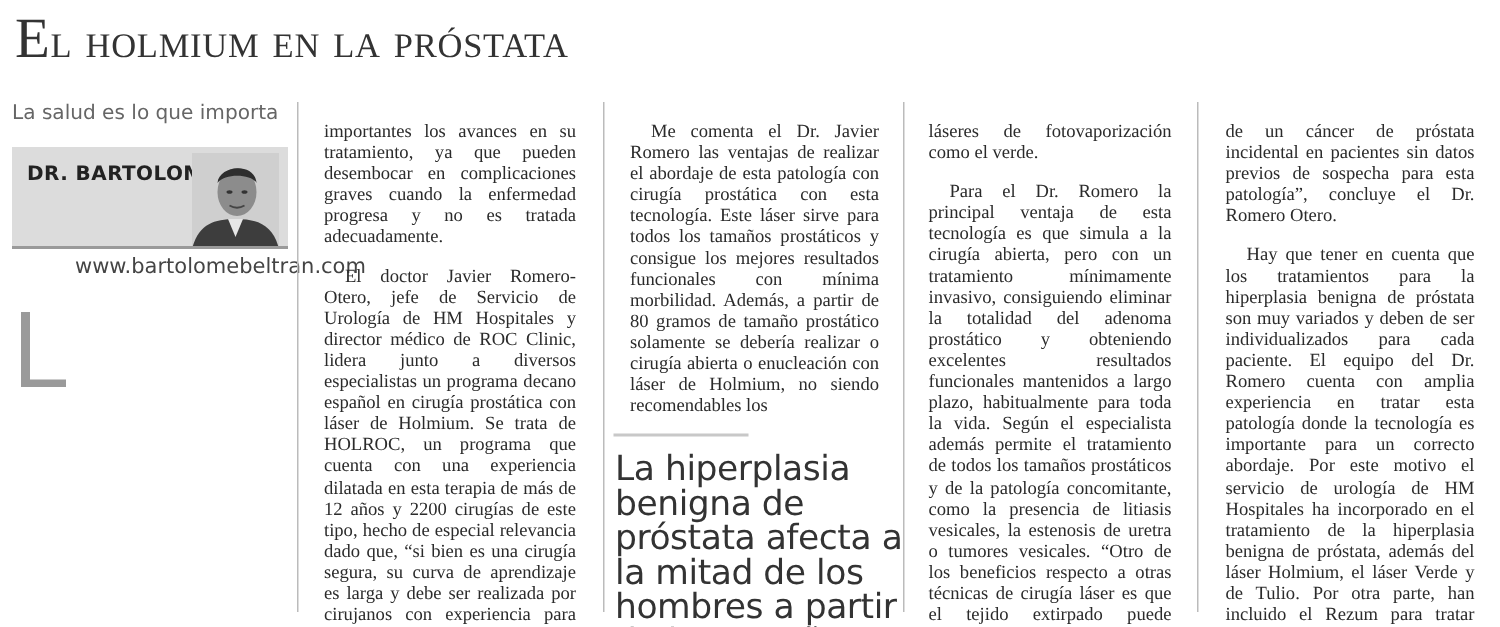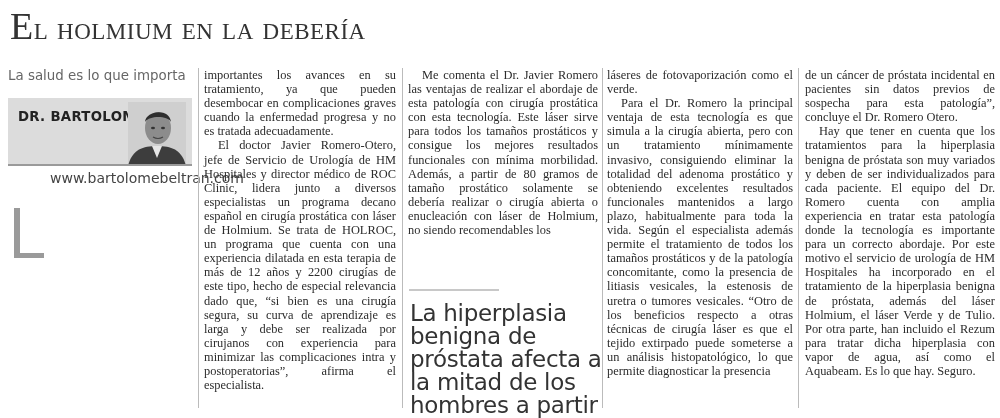--- a/index.html
+++ b/index.html
@@ -1,20 +1,20 @@
 <!DOCTYPE html>
 <html><head>
 <meta charset="utf-8">
 <style>
   html, body { margin: 0; padding: 0; background: #ffffff; }
   body { width: 1000px; height: 418px; overflow: hidden; position: relative; font-family: "DejaVu Serif", serif; color: #2a2a2a; }
   .title { position: absolute; left: 10px; top: 6px; font-family: "Liberation Serif", serif; font-size: 33px; letter-spacing: 0.5px; color: #333; white-space: nowrap; font-variant: small-caps; line-height: 40px; }
   .title .big { font-size: 38px; }
   .col { position: absolute; top: 68px; font-family: "Liberation Serif", serif; font-size: 12.4px; line-height: 14.1px; color: #2b2b2b; text-align: justify; hyphens: manual; }
-  .col p { margin: 0; text-indent: 14px; }
+  .col p { margin: 12px; text-indent: 14px; }
   .col p.noindent { text-indent: 0; }
   .rule { position: absolute; top: 68px; width: 1px; height: 340px; background: #bbb; }
   .section-label { position: absolute; left: 8px; top: 68px; font-family: "DejaVu Sans", sans-serif; font-weight: normal; font-size: 13.4px; color: #666; white-space: nowrap; }
   .author-box { position: absolute; left: 8px; top: 98px; width: 184px; height: 66px; background: #dcdcdc; border-bottom: 2px solid #9a9a9a; overflow: hidden; }
   .author-name { position: absolute; left: 10px; top: 11px; font-family: "DejaVu Sans", sans-serif; font-weight: bold; font-size: 13.3px; line-height: 15px; color: #222; letter-spacing: 0.3px; }
   .author-photo { position: absolute; right: 6px; top: 4px; width: 58px; height: 64px; }
   .website { position: absolute; left: 50px; top: 170px; font-family: "DejaVu Sans", sans-serif; font-size: 14px; color: #444; white-space: nowrap; }
   .dropcap { position: absolute; left: 14px; top: 208px; width: 30px; height: 50px; border-left: 6px solid #9a9a9a; border-bottom: 5px solid #9a9a9a; box-sizing: border-box; }
   .col1 { left: 8px; width: 185px; top: 206px; }
   .col1 .first { margin-left: 38px; text-indent: 0; }
@@ -22,21 +22,21 @@
   .col3 { left: 408px; width: 190px; }
   .col4 { left: 607px; width: 186px; }
   .col5 { left: 805px; width: 190px; }
   .pull { position: absolute; left: 406px; top: 289px; width: 196px; }
   .pull .line { height: 2px; background: #c8c8c8; width: 90px; margin-left: 3px; }
   .pull .text { font-family: "DejaVu Sans", sans-serif; font-size: 23px; line-height: 23px; color: #333; margin: 11px 0 11px 4px; letter-spacing: -0.3px; }
 </style>
 </head>
 <body>
 
-<div class="title"><span class="big">E</span><span>l holmium en la debería</span></div>
+<div class="title"><span class="big">E</span><span>l holmium en la próstata</span></div>
 
 <div class="section-label">La salud es lo que importa</div>
 
 <div class="author-box">
   <div class="author-name">
     <div>DR. BARTOLOMÉ</div>
   </div>
   <svg class="author-photo" viewBox="0 0 58 64">
     <rect width="58" height="64" fill="#cfcfcf"></rect>
     <path d="M0 64 C4 48 14 44 29 44 C44 44 54 48 58 64 Z" fill="#3d3d3d"></path>

